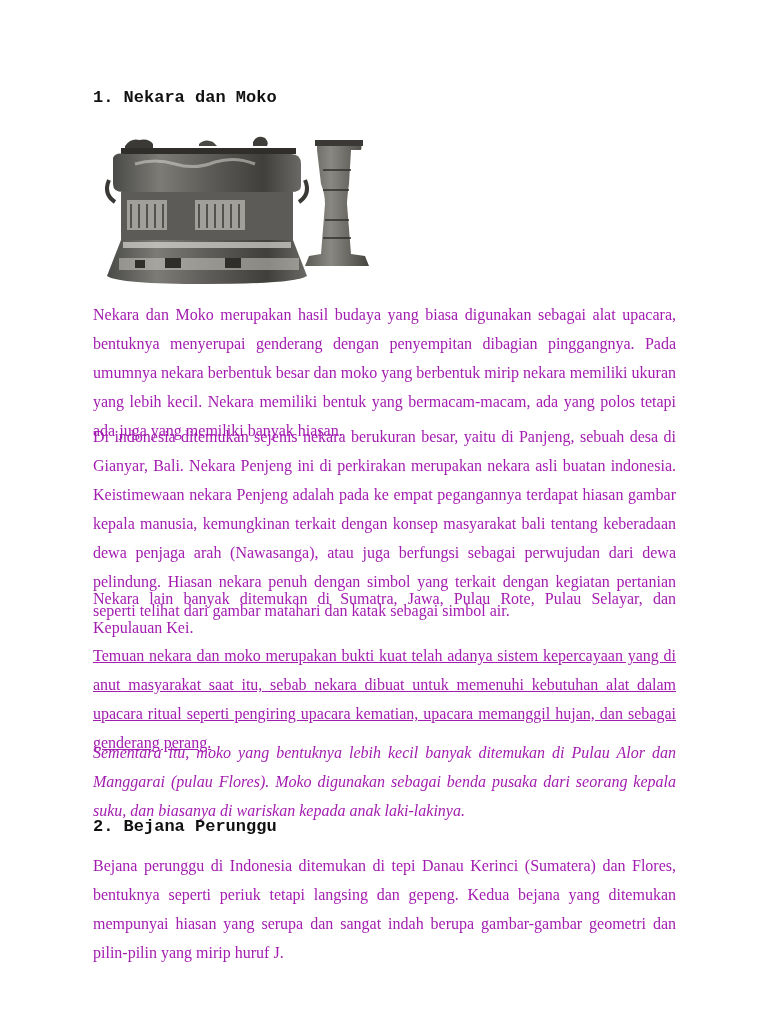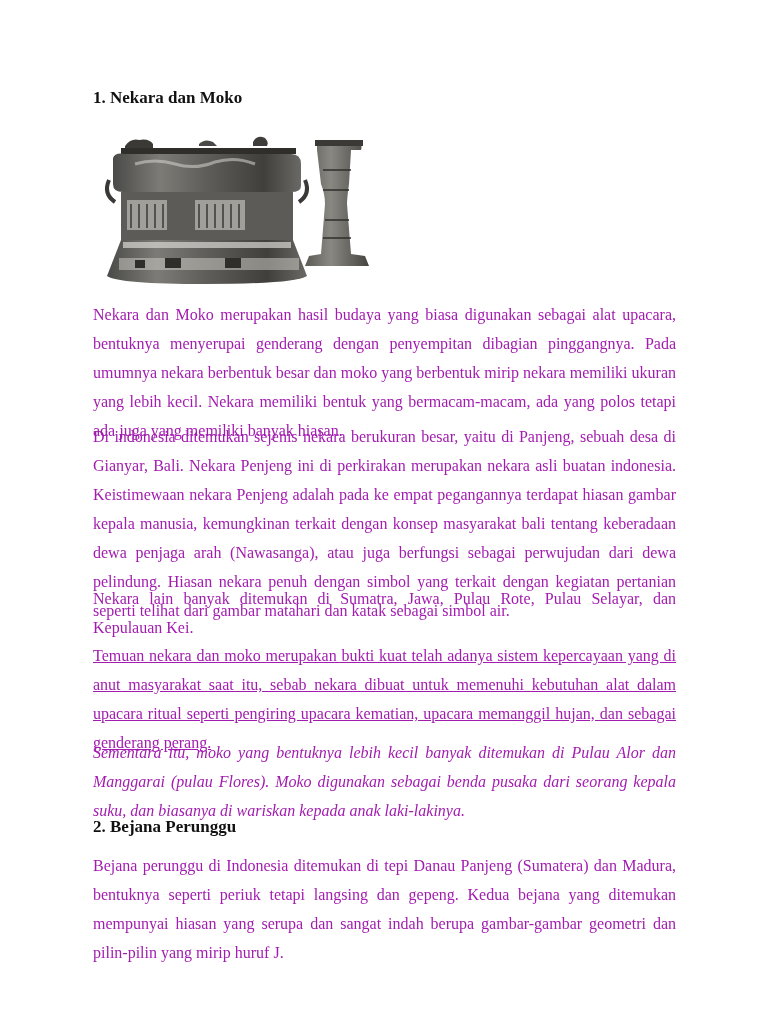--- a/index.html
+++ b/index.html
@@ -15,21 +15,21 @@
       font-family: "Liberation Serif", "DejaVu Serif", serif;
       color: #111111;
     }
     .page {
       position: absolute;
       left: 93px;
       top: 0;
       width: 583px;
     }
     h2.heading {
-      font-family: Liberation Serif, serif;
+      font-family: Liberation Mono, monospace;
       font-weight: bold;
       font-size: 17px;
       margin: 0;
       line-height: 20px;
       color: #111111;
     }
     #h1 { position: absolute; top: 88px; left: 0; }
     #h2 { position: absolute; top: 817px; left: 0; }
 
     .figure {
@@ -139,14 +139,14 @@
   </div>
 
   <p class="para" id="p1">Nekara dan Moko merupakan hasil budaya yang biasa digunakan sebagai alat upacara, bentuknya menyerupai genderang dengan penyempitan dibagian pinggangnya. Pada umumnya nekara berbentuk besar dan moko yang berbentuk mirip nekara memiliki ukuran yang lebih kecil. Nekara memiliki bentuk yang bermacam-macam, ada yang polos tetapi ada juga yang memiliki banyak hiasan.</p>
   <p class="para" id="p2">Di indonesia ditemukan sejenis nekara berukuran besar, yaitu di Panjeng, sebuah desa di Gianyar, Bali. Nekara Penjeng ini di perkirakan merupakan nekara asli buatan indonesia. Keistimewaan nekara Penjeng adalah pada ke empat pegangannya terdapat hiasan gambar kepala manusia, kemungkinan terkait dengan konsep masyarakat bali tentang keberadaan dewa penjaga arah (Nawasanga), atau juga berfungsi sebagai perwujudan dari dewa pelindung. Hiasan nekara penuh dengan simbol yang terkait dengan kegiatan pertanian seperti telihat dari gambar matahari dan katak sebagai simbol air.</p>
   <p class="para" id="p3">Nekara lain banyak ditemukan  di Sumatra, Jawa, Pulau Rote, Pulau Selayar, dan Kepulauan Kei.</p>
   <p class="para" id="p4">Temuan nekara dan moko merupakan bukti kuat telah adanya sistem kepercayaan yang di anut masyarakat saat itu, sebab nekara dibuat untuk memenuhi kebutuhan alat dalam upacara ritual seperti pengiring upacara kematian, upacara memanggil hujan, dan sebagai genderang perang.</p>
   <p class="para" id="p5">Sementara itu, moko yang bentuknya lebih kecil banyak ditemukan di Pulau Alor dan Manggarai (pulau Flores). Moko digunakan sebagai benda pusaka dari seorang kepala suku, dan biasanya di wariskan kepada anak laki-lakinya.</p>
 
   <h2 class="heading" id="h2">2. Bejana Perunggu</h2>
 
-  <p class="para" id="p6">Bejana perunggu di Indonesia ditemukan di tepi Danau Panjeng (Sumatera) dan Madura, bentuknya seperti periuk tetapi langsing dan gepeng. Kedua bejana yang ditemukan mempunyai hiasan yang serupa dan sangat indah berupa gambar-gambar geometri dan pilin-pilin yang mirip huruf J.</p>
+  <p class="para" id="p6">Bejana perunggu di Indonesia ditemukan di tepi Danau Kerinci (Sumatera) dan Flores, bentuknya seperti periuk tetapi langsing dan gepeng. Kedua bejana yang ditemukan mempunyai hiasan yang serupa dan sangat indah berupa gambar-gambar geometri dan pilin-pilin yang mirip huruf J.</p>
 </div>
 
 </body></html>

